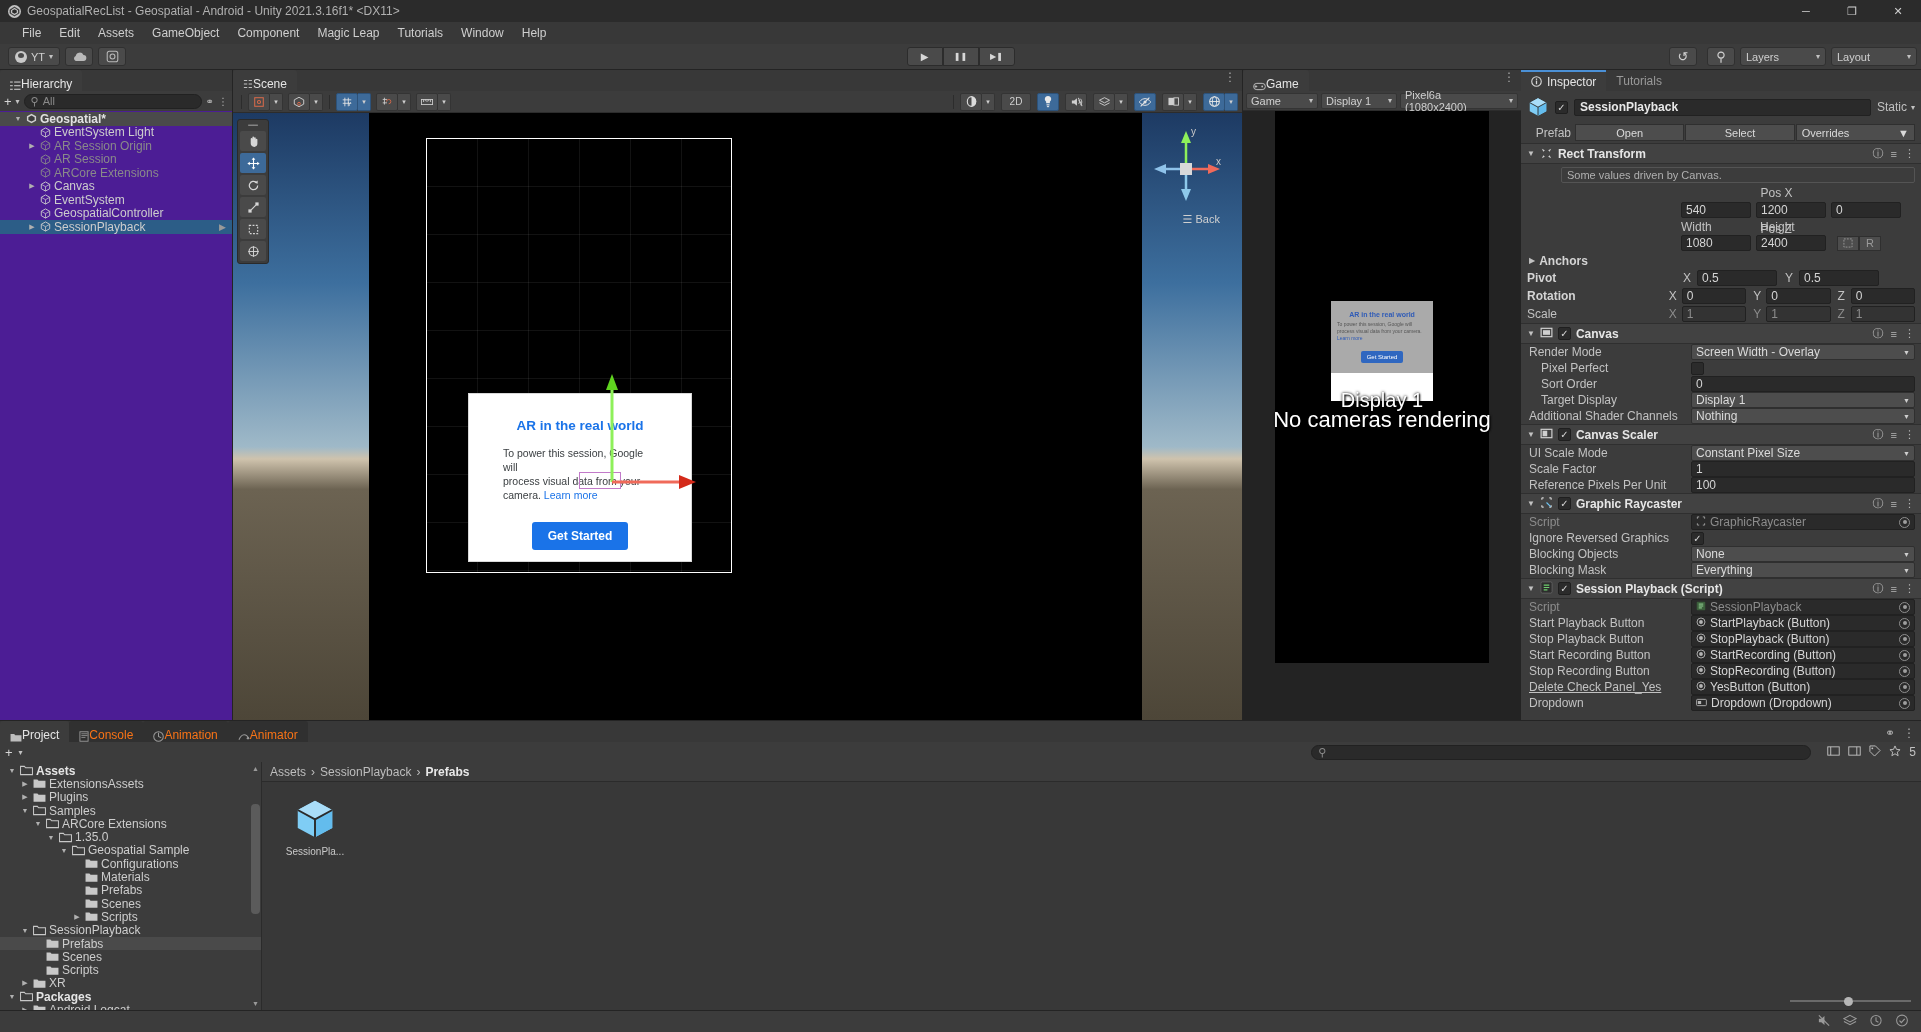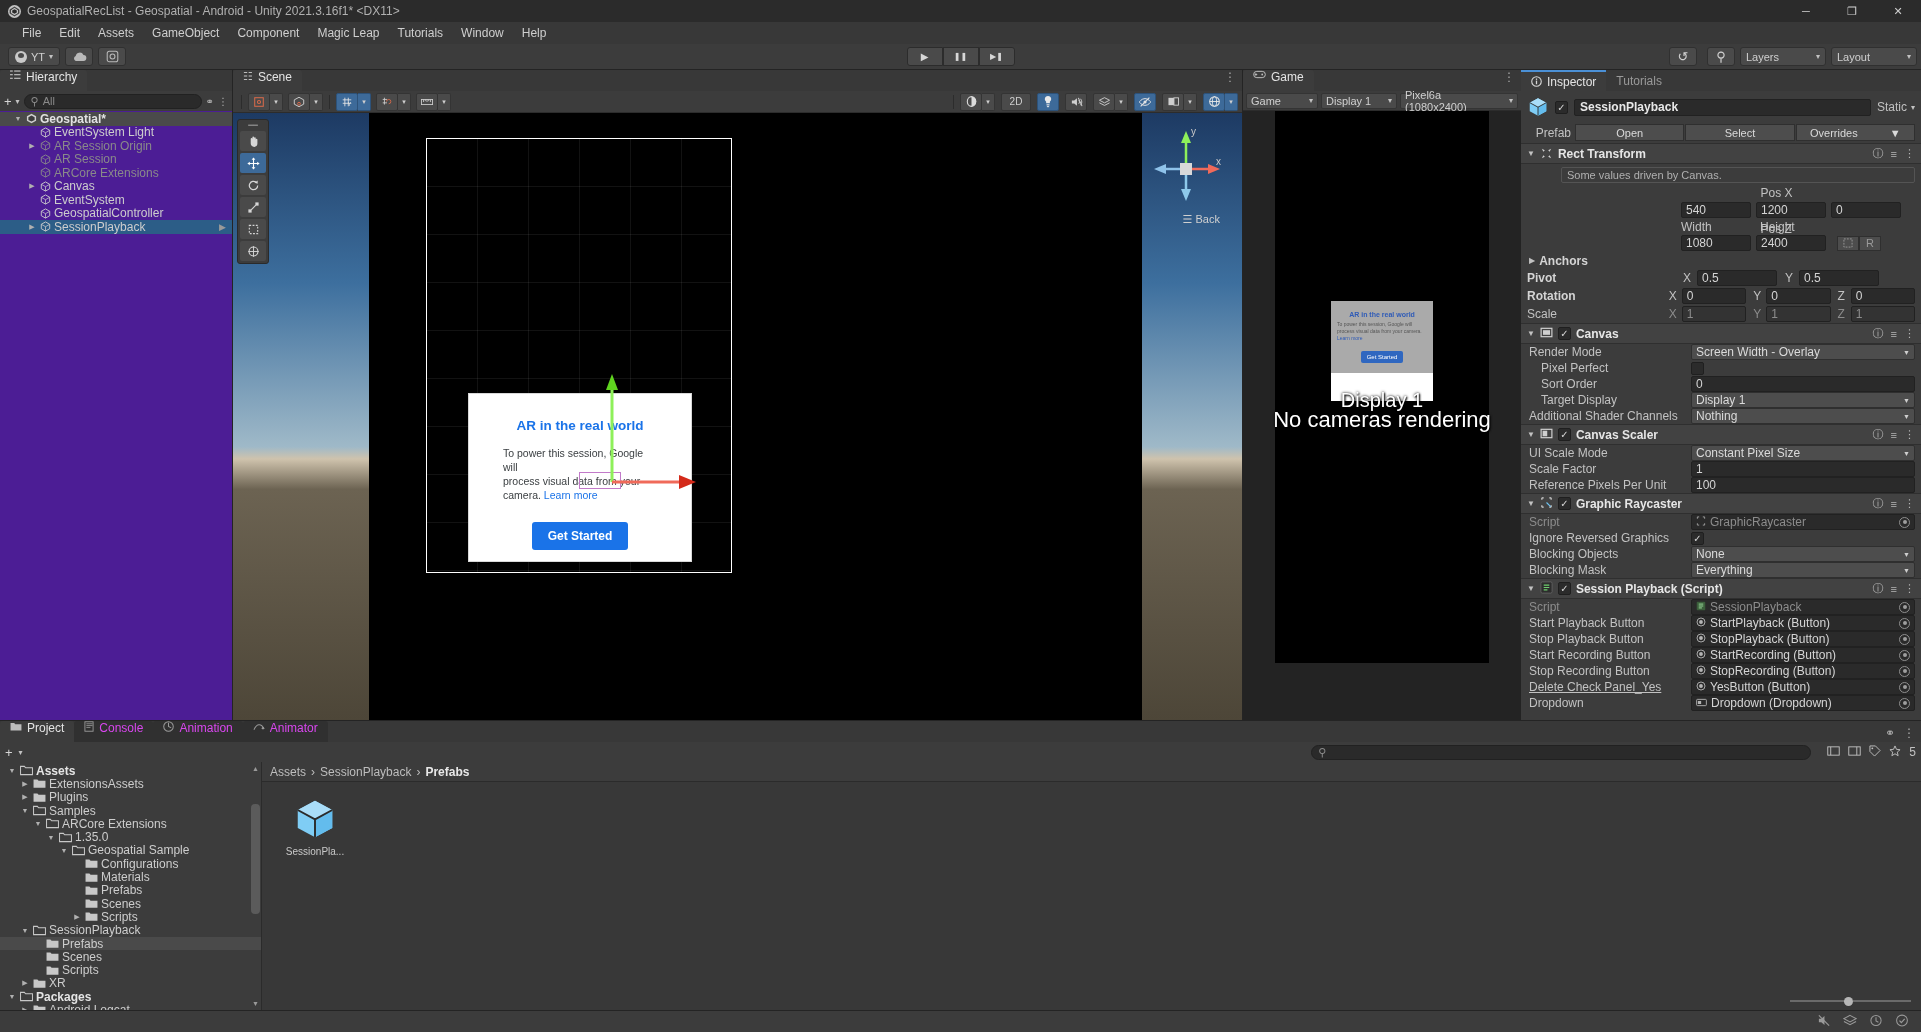--- a/index.html
+++ b/index.html
@@ -51,24 +51,24 @@
   .toolbar-right { position:absolute; right:4px; display:flex; align-items:center; gap:5px; }
   .drop-btn { height:19px; min-width:86px; background:#4a4a4a; border:1px solid #303030;
               border-radius:3px; display:flex; align-items:center; justify-content:space-between;
               padding:0 5px; font-size:11px; color:#d0d0d0; }
 
   
   .main { flex:1; display:flex; min-height:0; background:#383838; }
 
   .panel { background:#383838; display:flex; flex-direction:column; min-height:0; }
   .panel-tabs { height:21px; background:#383838; display:flex; align-items:flex-end; flex:none; position:relative; }
-  .ptab { height:21px; padding:0 10px; display:flex; align-items:flex-start; gap:5px;
+  .ptab { height:21px; padding:0 10px; display:flex; align-items:flex-end; 
           font-size:12px; color:#b5b5b5; background:#3c3c3c; border-top-left-radius:3px; border-top-right-radius:3px;}
   .ptab.active { background:#3c3c3c; color:#e4e4e4; }
-  .ptab.inactive { background:#303030; color:#d946ef; }
+  .ptab.inactive { background:#303030; color:#f97316; }
   .panel-body { flex:1; background:#383838; min-height:0; overflow:hidden; position:relative; }
   .panel-menu { position:absolute; right:6px; top:4px; color:#a8a8a8; font-size:12px; line-height:6px; letter-spacing:0; }
 
   
   .hier { width:233px; border-right:1px solid #242424; }
   .hier-toolbar { height:20px; background:#3c3c3c; display:flex; align-items:center; padding:0 4px; gap:4px; flex:none;}
   .plus { color:#d6d6d6; font-size:13px; }
   .caret-sm { font-size:8px; color:#c2c2c2; }
   .search-box { flex:1; height:15px; background:#2a2a2a; border-radius:8px; display:flex;
                 align-items:center; padding:0 6px; gap:4px; color:#8a8a8a; font-size:11px; border:1px solid #212121;}
@@ -128,21 +128,21 @@
   .lbl.r { text-align:right; }
   .field { height:16px; background:#2a2a2a; border:1px solid #212121; border-radius:2px;
            display:flex; align-items:center; padding:0 4px; color:#d5d5d5; }
   .field.dim { color:#8c8c8c; background:#333; }
   .dropdown { height:16px; background:#4d4d4d; border:1px solid #2f2f2f; border-radius:2px;
               display:flex; align-items:center; justify-content:space-between; padding:0 4px; color:#dadada;}
   .dropdown .tri { font-size:7px; color:#cfcfcf; }
   .btnbar { display:flex; gap:1px; flex:1; }
   .pf-btn { flex:1; height:17px; background:#4d4d4d; border:1px solid #2f2f2f; display:flex;
             align-items:center; justify-content:center; color:#dadada; font-size:11px; }
-  .pf-btn.withtri { justify-content:center; padding:0 5px;gap:32px; }
+  .pf-btn.withtri { justify-content:space-between; padding:0 5px;gap:32px; }
   .comp-header { display:flex; align-items:center; gap:5px; height:21px; padding:0 6px;
                  background:#424242; border-top:1px solid #2f2f2f; border-bottom:1px solid #2f2f2f;}
   .comp-header .nm { font-weight:bold; color:#e6e6e6; }
   .comp-icons { margin-left:auto; display:flex; gap:7px; align-items:center; color:#b6b6b6; font-size:11px;}
   .helpbox { margin:3px 6px 3px 40px; height:16px; background:#3c3c3c; border:1px solid #545454;
              border-radius:2px; display:flex; align-items:center; padding:0 5px; color:#b0b0b0; font-size:11px;}
   .obj-field { height:16px; background:#2a2a2a; border:1px solid #212121; border-radius:2px;
                display:flex; align-items:center; padding:0 4px; gap:4px; color:#d5d5d5; position:relative;}
   .obj-field.dim { color:#8c8c8c; }
   .obj-field .dotcircle { margin-left:auto; width:11px;height:11px; border:1px solid #8e8e8e;

